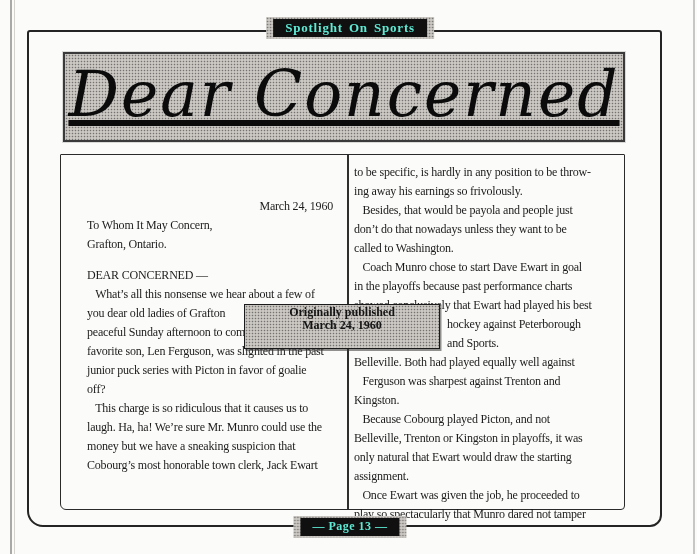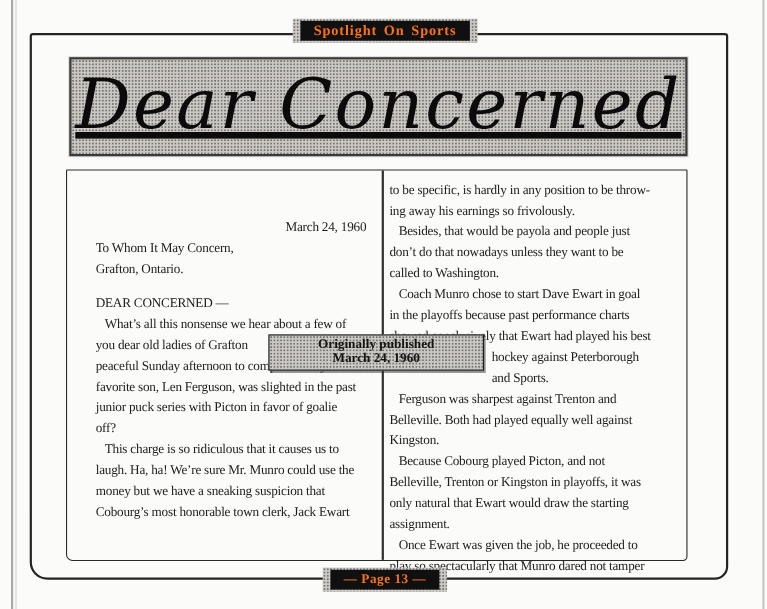--- a/index.html
+++ b/index.html
@@ -39,21 +39,21 @@
 
   
   .ribbon{
     position:absolute;left:350px;transform:translateX(-50%);
     padding:2px 7px;
     line-height:0;
   }
   .ribbon .plate{
     display:inline-block;
     background:var(--badge);
-    color:#f97316;
+    color:#5eead4;
     font-weight:bold;
     padding:2px 12px 3px 12px;
     line-height:13px;
     white-space:nowrap;
   }
   .ribbon.top{top:17px;}
   .ribbon.top .plate{font-size:13px;letter-spacing:.8px;word-spacing:2px;}
   .ribbon.bottom{top:516px;}
   .ribbon.bottom .plate{font-size:12px;letter-spacing:.5px;}
 
@@ -95,21 +95,21 @@
     height:19px;line-height:19px;white-space:pre;
   }
   .col .line.sp{height:12px;}
   .col .line.r{text-align:right;padding-right:6px;}
   .col .line.ind{padding-left:93px;}
   .col.left-col{left:26px;top:42px;width:252px;}
   .col.right-col{left:293px;top:8px;width:264px;}
 
   
   .pub-badge{
-    position:absolute;left:244px;top:304px;width:196px;height:33px;
+    position:absolute;left:244px;top:304px;width:196px;height:45px;
     border:1.5px solid #1a1a1a;
     box-shadow:1.5px 2px 0 rgba(55,55,55,.55);
     text-align:center;
     font-weight:bold;
     font-size:12px;
     line-height:12.5px;
     padding-top:1px;
     z-index:3;
     color:#141414;
   }
@@ -152,22 +152,22 @@
         <div class="line">to be specific, is hardly in any position to be throw-</div>
         <div class="line">ing away his earnings so frivolously.</div>
         <div class="line">   Besides, that would be payola and people just</div>
         <div class="line">don’t do that nowadays unless they want to be</div>
         <div class="line">called to Washington.</div>
         <div class="line">   Coach Munro chose to start Dave Ewart in goal</div>
         <div class="line">in the playoffs because past performance charts</div>
         <div class="line">showed conclusively that Ewart had played his best</div>
         <div class="line ind">hockey against Peterborough</div>
         <div class="line ind">and Sports.</div>
+        <div class="line">Belleville. Both had played equally well against</div>
         <div class="line">   Ferguson was sharpest against Trenton and</div>
-        <div class="line">Belleville. Both had played equally well against</div>
         <div class="line">Kingston.</div>
         <div class="line">   Because Cobourg played Picton, and not</div>
         <div class="line">Belleville, Trenton or Kingston in playoffs, it was</div>
         <div class="line">only natural that Ewart would draw the starting</div>
         <div class="line">assignment.</div>
         <div class="line">   Once Ewart was given the job, he proceeded to</div>
         <div class="line">play so spectacularly that Munro dared not tamper</div>
       </div>
   </div>
 

